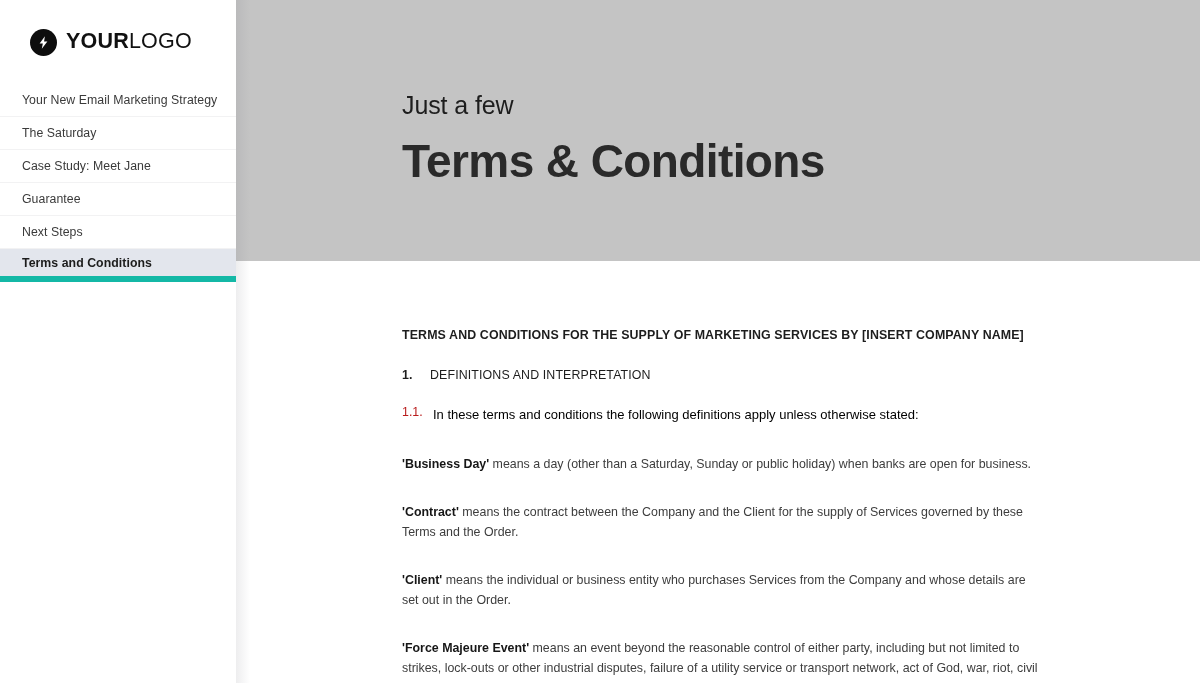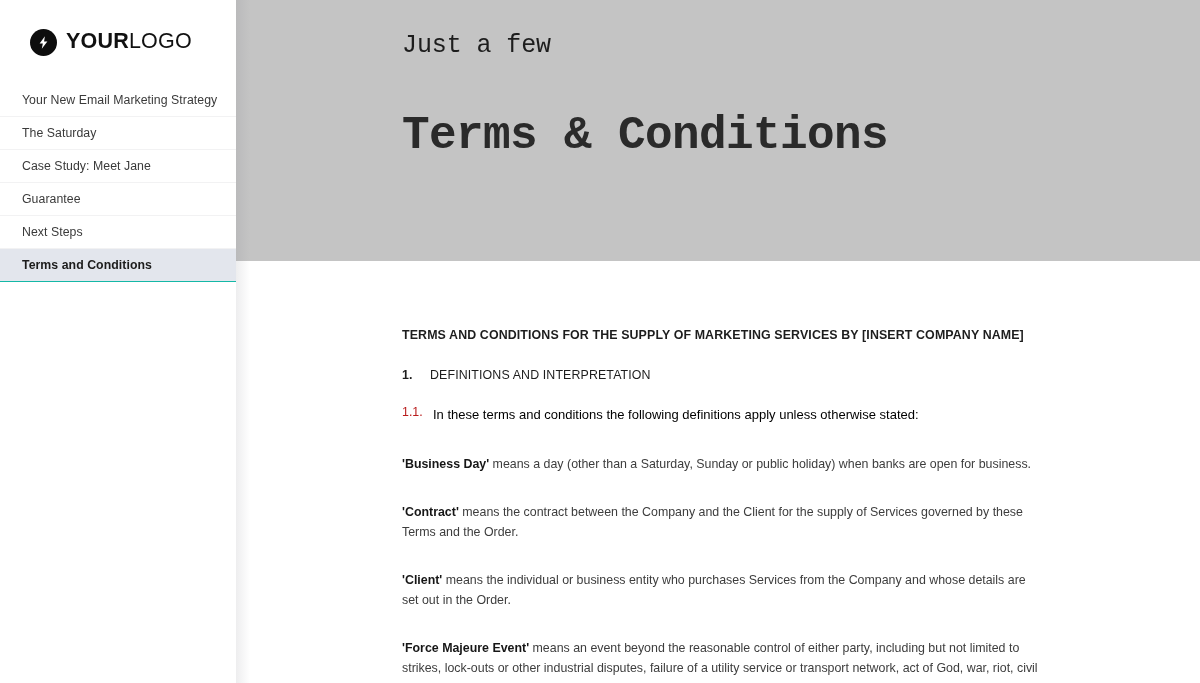--- a/index.html
+++ b/index.html
@@ -86,53 +86,52 @@
     border-bottom: 1px solid #f2f2f3;
     cursor: pointer;
     background: transparent;
     white-space: nowrap;
   }
 
   .nav-item.active {
     background: #e3e6ed;
     font-weight: 700;
     color: #1c1c1c;
-    border-bottom: 1px solid #14b8a6;
+    border-bottom: 6px solid #14b8a6;
   }
 
   
   .main {
     position: absolute;
     left: 236px;
     top: 0;
     width: 964px;
     height: 683px;
     background: #ffffff;
     overflow: hidden;
   }
 
   .hero {
     width: 964px;
     height: 261px;
     background: #c4c4c4;
     padding-left: 166px;
-    padding-top: 32px;
-    font-family: Liberation Mono, monospace;
+    padding-top: 92px;
   }
 
   .hero-eyebrow {
     font-size: 25px;
     font-weight: 400;
     color: #1d1d1d;
     line-height: 1.1;
     letter-spacing: -0.1px;
   }
 
   .hero-title {
-    margin-top: 52px;
+    margin-top: 17px;
     font-size: 46px;
     font-weight: 700;
     color: #2a2a2a;
     line-height: 1.05;
     letter-spacing: -0.6px;
   }
 
   
   .doc {
     padding-left: 166px;

